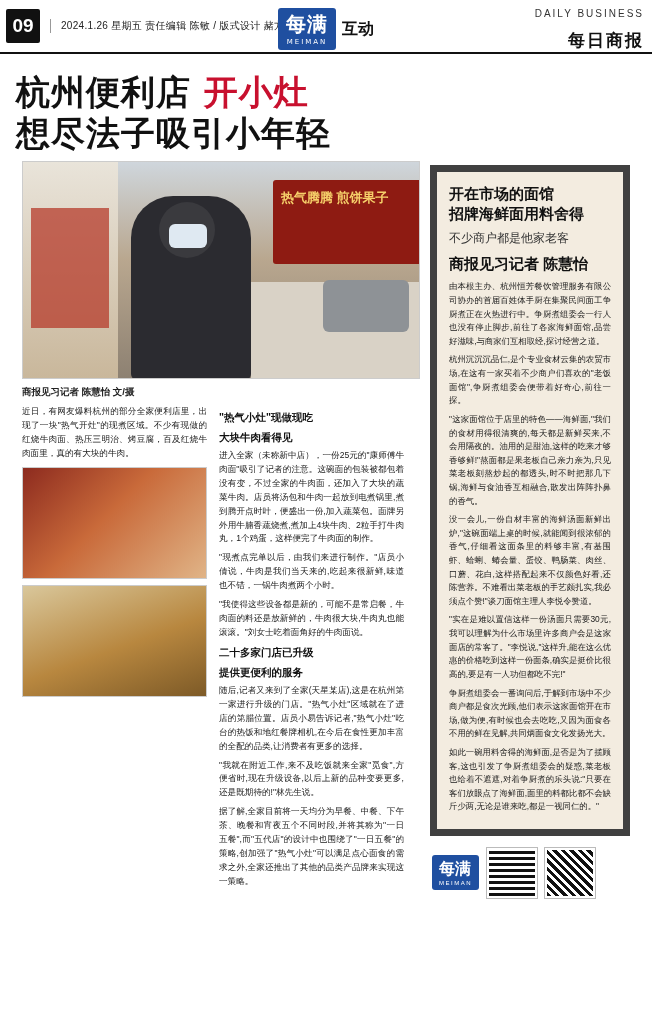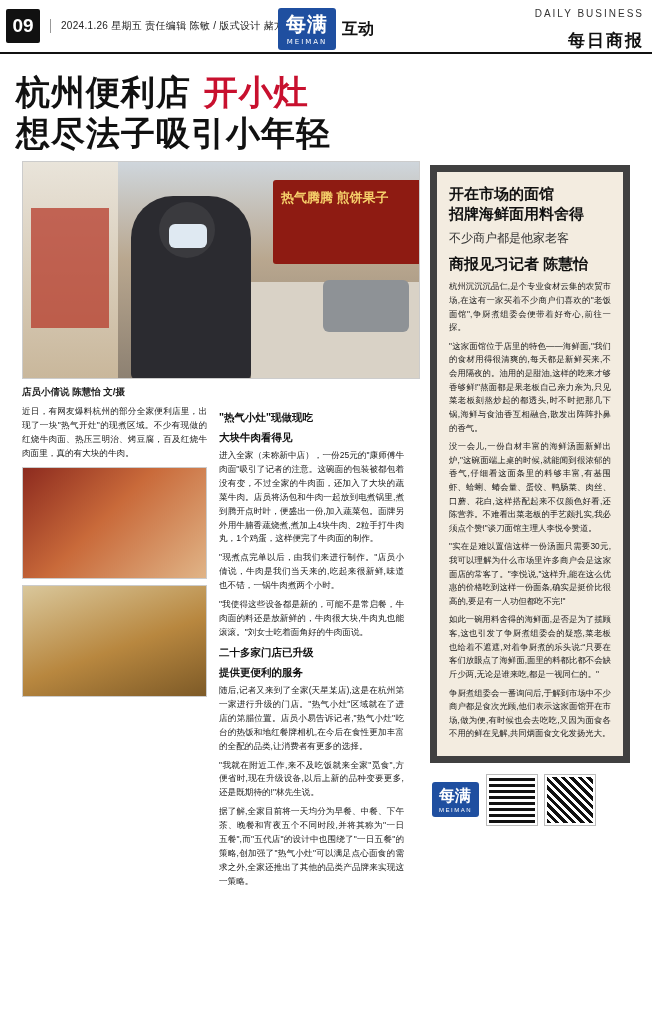--- a/index.html
+++ b/index.html
@@ -156,21 +156,21 @@
         <span>热气腾腾
 煎饼果子</span>
       </div>
       <div class="counter"></div>
       <div class="pot"></div>
       <div class="person"></div>
       <div class="head"></div>
       <div class="mask"></div>
     </div>
 
-    <div class="byline">店员小倩说 陈慧怡 文/摄</div>
+    <div class="byline">商报见习记者 陈慧怡 文/摄</div>
 
     <div class="cols2">
 
       <div class="col">
         <p>近日，有网友爆料杭州的部分全家便利店里，出现了一块"热气开灶"的现煮区域。不少有现做的红烧牛肉面、热压三明治、烤豆腐，百及红烧牛肉面里，真的有大块的牛肉。</p>
         <div class="photo-sm ph-a"></div>
         <div class="photo-sm ph-b"></div>
       </div>
 
       <div class="col">
@@ -189,26 +189,27 @@
 
     </div>
   </div>
 
   <div class="right-col">
     <div class="sidebar">
       <div class="sb-title">开在市场的面馆</div>
       <div class="sb-title">招牌海鲜面用料舍得</div>
       <div class="sb-sub">不少商户都是他家老客</div>
       <div class="sb-byline">商报见习记者 陈慧怡</div>
+      <p>由本根主办、杭州恒芳餐饮管理服务有限公司协办的首届百姓体手厨在集聚民间面工争厨煮正在火热进行中。争厨煮组委会一行人也没有停止脚步,前往了各家海鲜面馆,品尝好滋味,与商家们互相取经,探讨经营之道。</p>
       <p>杭州沉沉沉品仁,是个专业食材云集的农贸市场,在这有一家买着不少商户们喜欢的"老饭面馆",争厨煮组委会便带着好奇心,前往一探。</p>
       <p>"这家面馆位于店里的特色——海鲜面,"我们的食材用得很清爽的,每天都是新鲜买来,不会用隔夜的。油用的是甜油,这样的吃来才够香够鲜!"熬面都是果老板自己亲力亲为,只见菜老板刻熬炒起的都透头,时不时把那几下锅,海鲜与食油香互相融合,散发出阵阵扑鼻的香气。</p>
       <p>没一会儿,一份自材丰富的海鲜汤面新鲜出炉,"这碗面端上桌的时候,就能闻到很浓郁的香气,仔细看这面条里的料够丰富,有基围虾、蛤蜊、蝽会量、蛋饺、鸭肠菜、肉丝、口蘑、花白,这样搭配起来不仅颜色好看,还陈营养。不难看出菜老板的手艺颇扎实,我必须点个赞!"谈刀面馆主理人李悦令赞道。</p>
       <p>"实在是难以置信这样一份汤面只需要30元,我可以理解为什么市场里许多商户会是这家面店的常客了。"李悦说,"这样升,能在这么优惠的价格吃到这样一份面条,确实是挺价比很高的,要是有一人功但都吃不完!"</p>
+      <p>争厨煮组委会一番询问后,于解到市场中不少商户都是食次光顾,他们表示这家面馆开在市场,做为便,有时候也会去吃吃,又因为面食各不用的鲜在见解,共同炳面食文化发扬光大。</p>
       <p>如此一碗用料舍得的海鲜面,是否是为了揽顾客,这也引发了争厨煮组委会的疑惑,菜老板也给着不遮遮,对着争厨煮的乐头说:"只要在客们放眼点了海鲜面,面里的料都比都不会缺斤少两,无论是谁来吃,都是一视同仁的。"</p>
-      <p>争厨煮组委会一番询问后,于解到市场中不少商户都是食次光顾,他们表示这家面馆开在市场,做为便,有时候也会去吃吃,又因为面食各不用的鲜在见解,共同炳面食文化发扬光大。</p>
     </div>
 
     <div class="footer-brand">
       <div class="fb-logo">
         <span>每满</span>
         <small>MEIMAN</small>
       </div>
       <div class="qr"></div>
       <div class="qr2"></div>
     </div>

